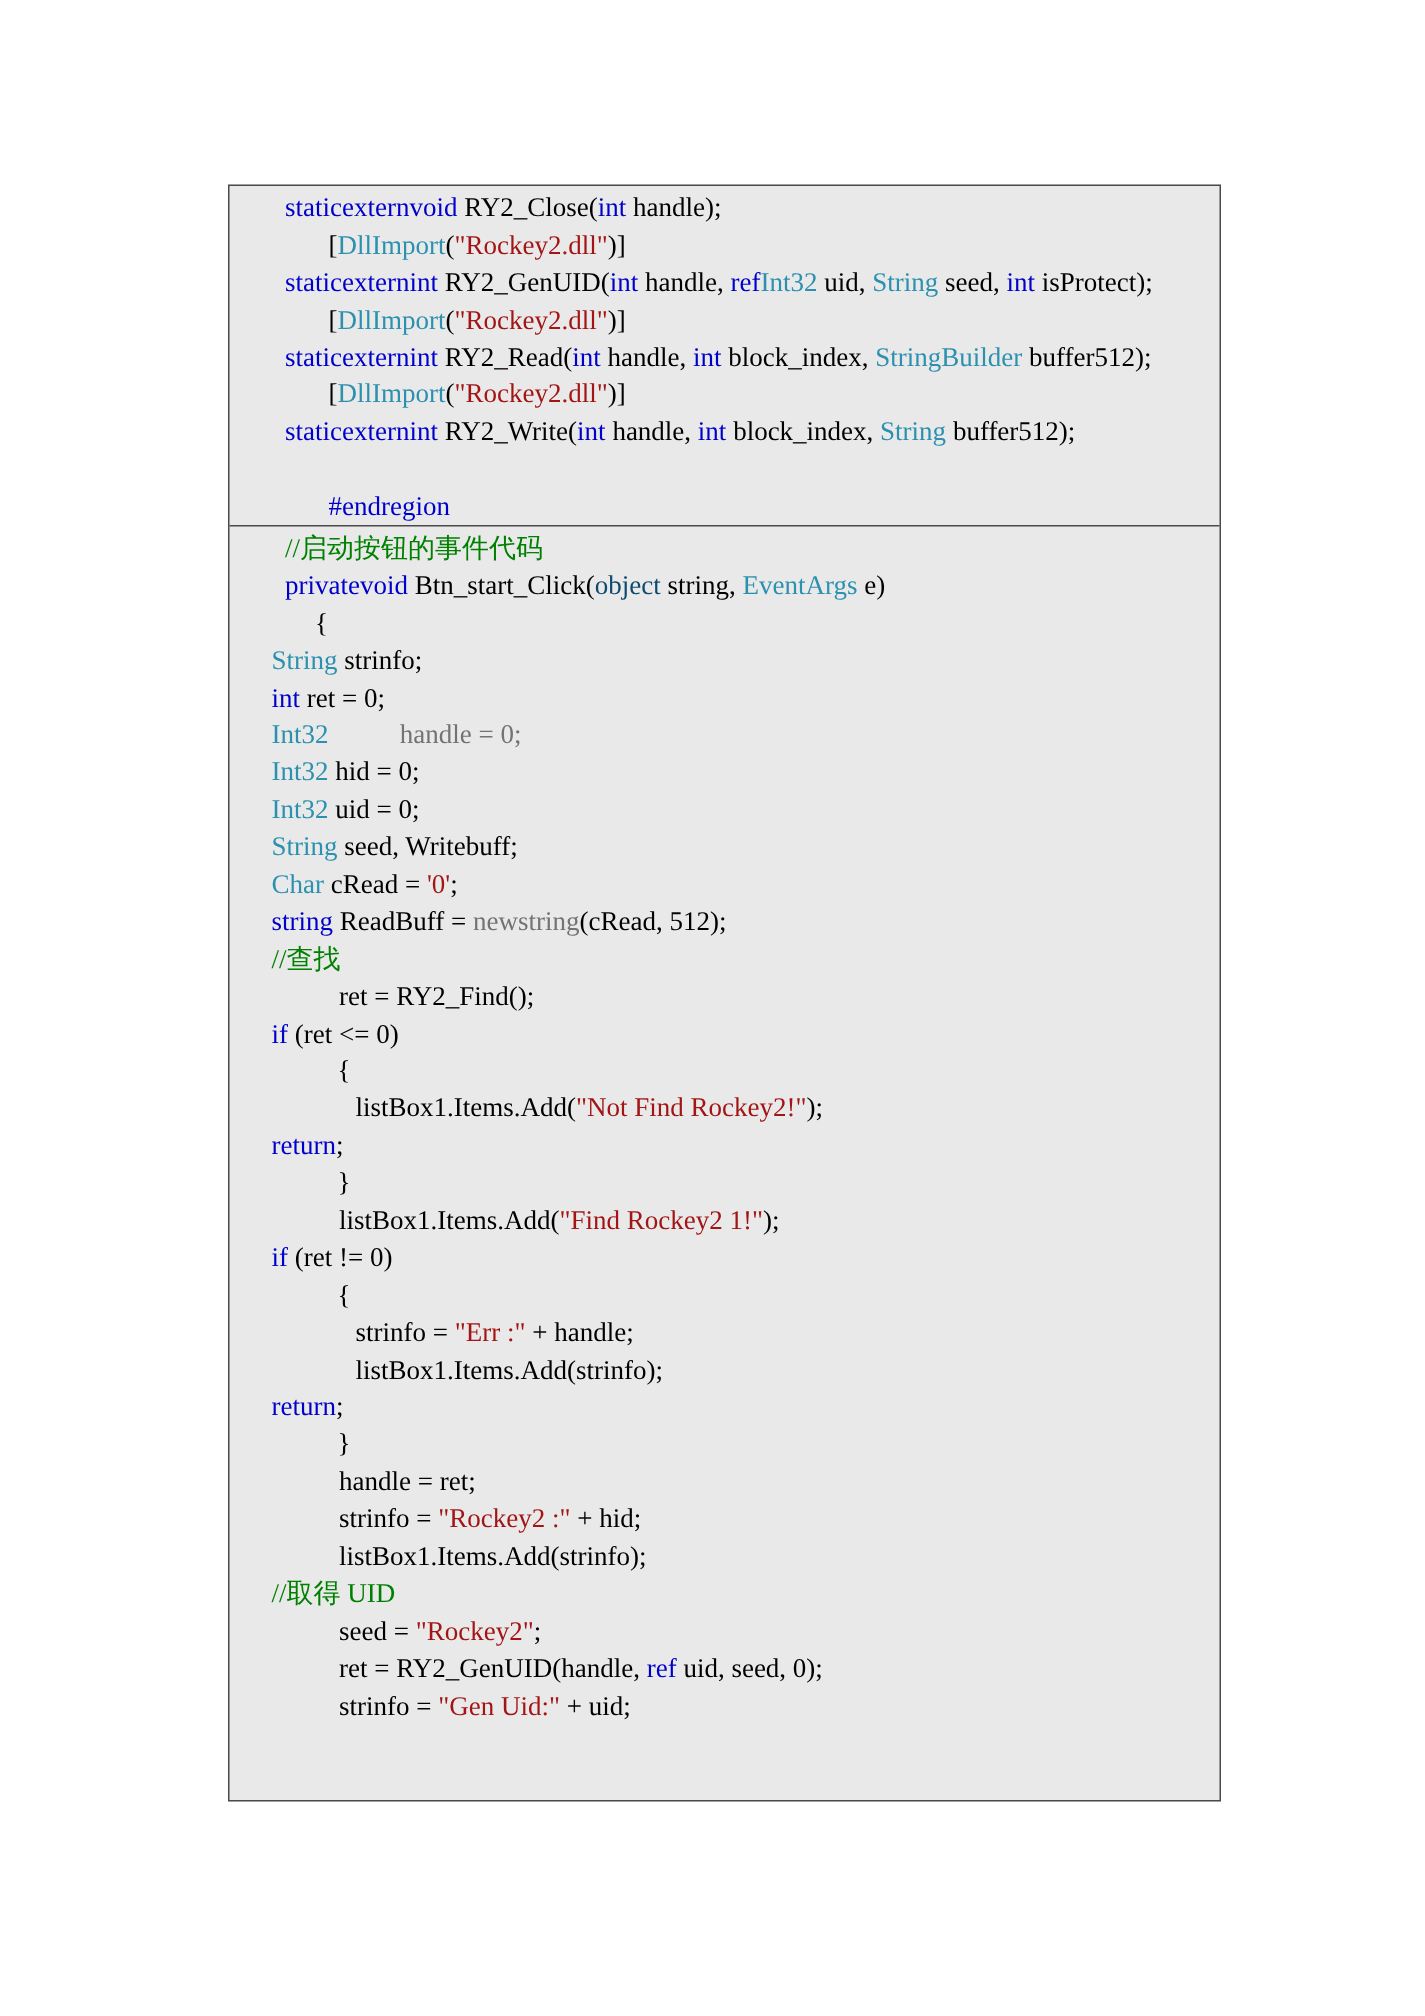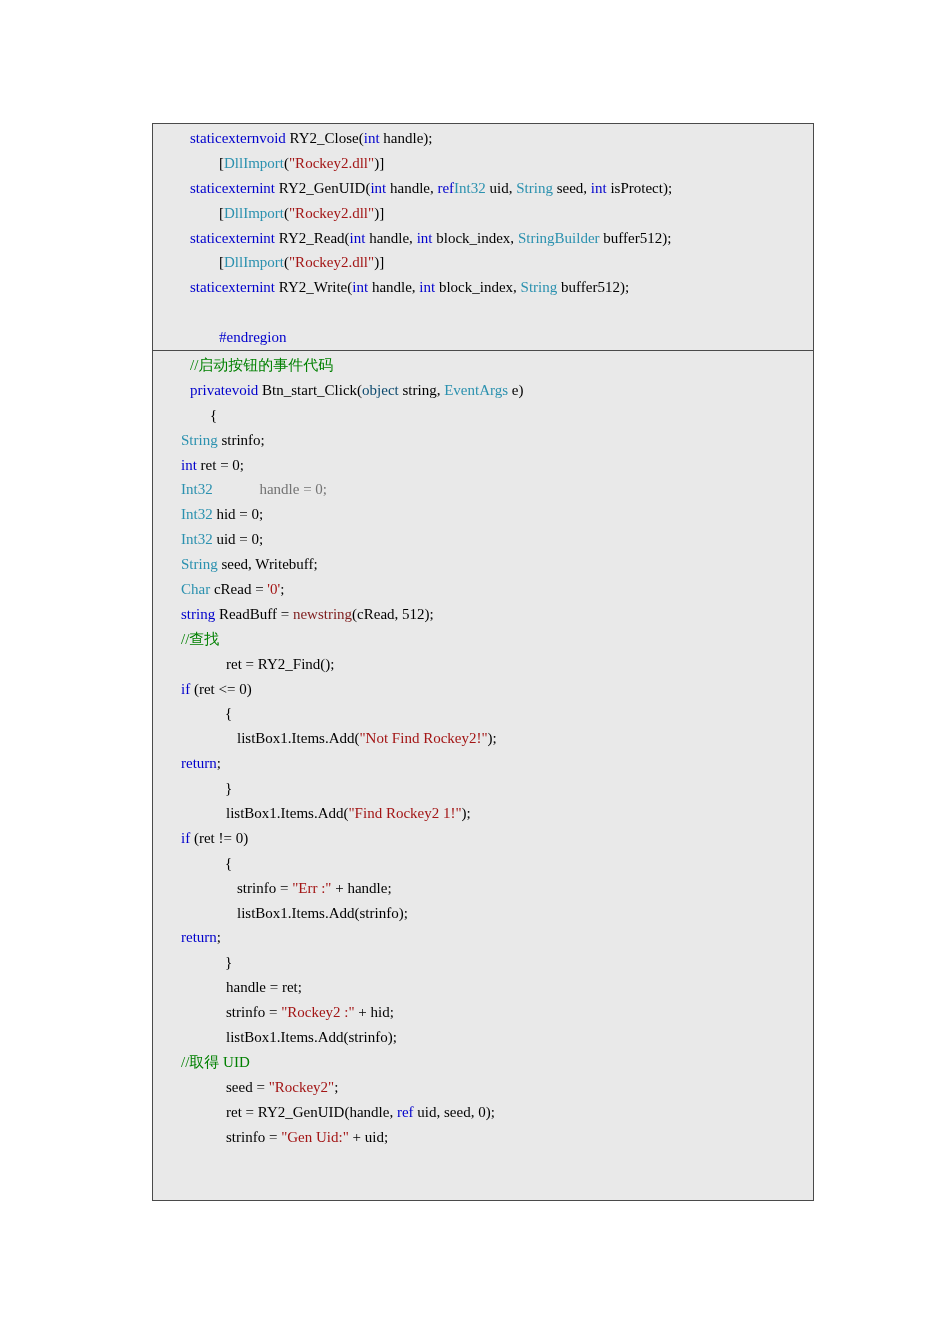--- a/index.html
+++ b/index.html
@@ -25,21 +25,21 @@
   }
   .cell-top {
     height: 227px;
     border-bottom: 1px solid #4a4a4a;
   }
   .cell-bottom {
     height: 849px;
   }
   .code-line {
     white-space: pre;
-    font-size: 15px;
+    font-size: 18px;
     line-height: 24.9px;
     height: 24.9px;
     color: #000000;
   }
 </style>
 </head>
 <body style="background: rgb(255, 255, 255);">
 
 <div class="page">
   <div class="code-table" style="background: rgb(233, 233, 233); border-color: rgb(74, 74, 74);">
@@ -58,21 +58,21 @@
         <div class="code-line" style="padding-left: 9px;"><span style="color: rgb(0, 128, 0);">//启动按钮的事件代码</span></div>
         <div class="code-line" style="padding-left: 9px;"><span style="color: rgb(0, 0, 204);">privatevoid</span><span style="color: rgb(0, 0, 0);"> Btn_start_Click(</span><span style="color: #0c4a6e;">object</span><span style="color: rgb(0, 0, 0);"> string, </span><span style="color: rgb(43, 145, 175);">EventArgs</span><span style="color: rgb(0, 0, 0);"> e)</span></div>
         <div class="code-line" style="padding-left: 29px;"><span style="color: rgb(0, 0, 0);">{</span></div>
         <div class="code-line" style="padding-left: 0px;"><span style="color: rgb(43, 145, 175);">String</span><span style="color: rgb(0, 0, 0);"> strinfo;</span></div>
         <div class="code-line" style="padding-left: 0px;"><span style="color: rgb(0, 0, 204);">int</span><span style="color: rgb(0, 0, 0);"> ret = 0;</span></div>
         <div class="code-line" style="padding-left: 0px;"><span style="color: rgb(43, 145, 175);">Int32</span><span style="color: #737373; margin-left: 43px;"> handle = 0;</span></div>
         <div class="code-line" style="padding-left: 0px;"><span style="color: rgb(43, 145, 175);">Int32</span><span style="color: rgb(0, 0, 0);"> hid = 0;</span></div>
         <div class="code-line" style="padding-left: 0px;"><span style="color: rgb(43, 145, 175);">Int32</span><span style="color: rgb(0, 0, 0);"> uid = 0;</span></div>
         <div class="code-line" style="padding-left: 0px;"><span style="color: rgb(43, 145, 175);">String</span><span style="color: rgb(0, 0, 0);"> seed, Writebuff;</span></div>
         <div class="code-line" style="padding-left: 0px;"><span style="color: rgb(43, 145, 175);">Char</span><span style="color: rgb(0, 0, 0);"> cRead = </span><span style="color: rgb(163, 21, 21);">'0'</span><span style="color: rgb(0, 0, 0);">;</span></div>
-        <div class="code-line" style="padding-left: 0px;"><span style="color: rgb(0, 0, 204);">string</span><span style="color: rgb(0, 0, 0);"> ReadBuff = </span><span style="color: #7f1d1d;">newstring</span><span style="color: rgb(0, 0, 0);">(cRead, 512);</span></div>
+        <div class="code-line" style="padding-left: 0px;"><span style="color: rgb(0, 0, 204);">string</span><span style="color: rgb(0, 0, 0);"> ReadBuff = </span><span style="color: #737373;">newstring</span><span style="color: rgb(0, 0, 0);">(cRead, 512);</span></div>
         <div class="code-line" style="padding-left: 0px;"><span style="color: rgb(0, 128, 0);">//查找</span></div>
         <div class="code-line" style="padding-left: 45px;"><span style="color: rgb(0, 0, 0);">ret = RY2_Find();</span></div>
         <div class="code-line" style="padding-left: 0px;"><span style="color: rgb(0, 0, 204);">if</span><span style="color: rgb(0, 0, 0);"> (ret &lt;= 0)</span></div>
         <div class="code-line" style="padding-left: 44px;"><span style="color: rgb(0, 0, 0);">{</span></div>
         <div class="code-line" style="padding-left: 56px;"><span style="color: rgb(0, 0, 0);">listBox1.Items.Add(</span><span style="color: rgb(163, 21, 21);">"Not Find Rockey2!"</span><span style="color: rgb(0, 0, 0);">);</span></div>
         <div class="code-line" style="padding-left: 0px;"><span style="color: rgb(0, 0, 204);">return</span><span style="color: rgb(0, 0, 0);">;</span></div>
         <div class="code-line" style="padding-left: 44px;"><span style="color: rgb(0, 0, 0);">}</span></div>
         <div class="code-line" style="padding-left: 45px;"><span style="color: rgb(0, 0, 0);">listBox1.Items.Add(</span><span style="color: rgb(163, 21, 21);">"Find Rockey2 1!"</span><span style="color: rgb(0, 0, 0);">);</span></div>
         <div class="code-line" style="padding-left: 0px;"><span style="color: rgb(0, 0, 204);">if</span><span style="color: rgb(0, 0, 0);"> (ret != 0)</span></div>
         <div class="code-line" style="padding-left: 44px;"><span style="color: rgb(0, 0, 0);">{</span></div>

